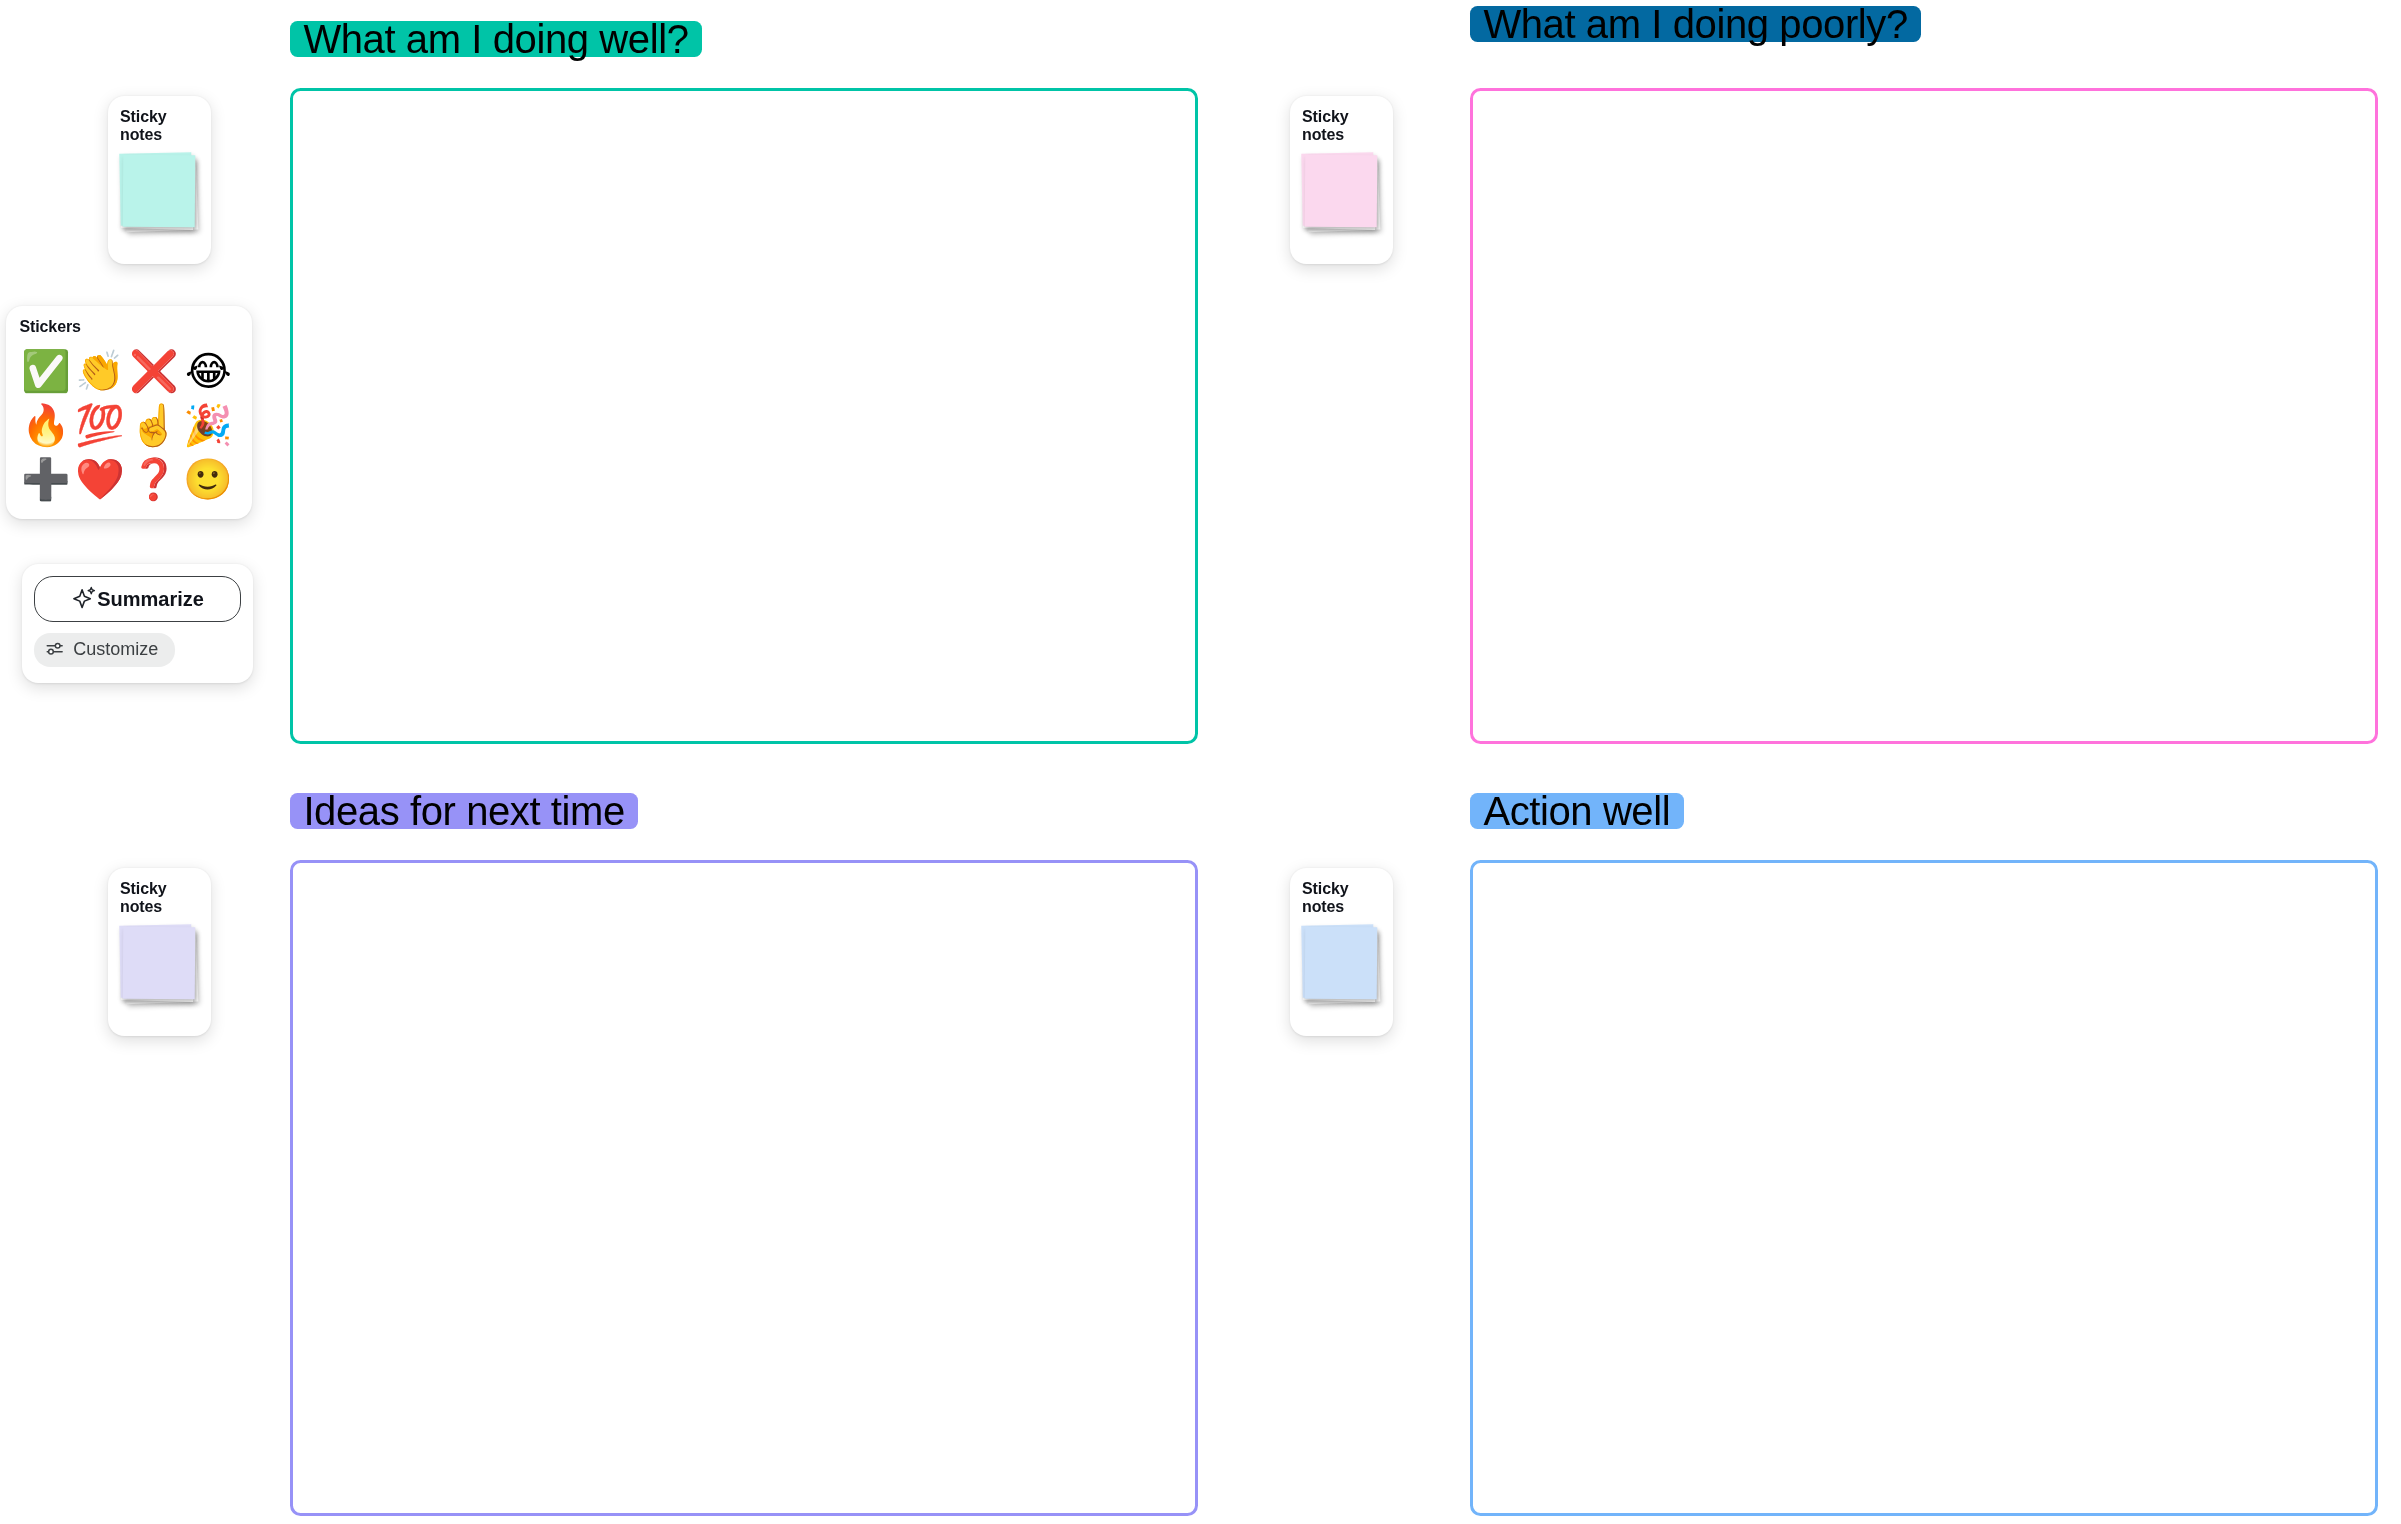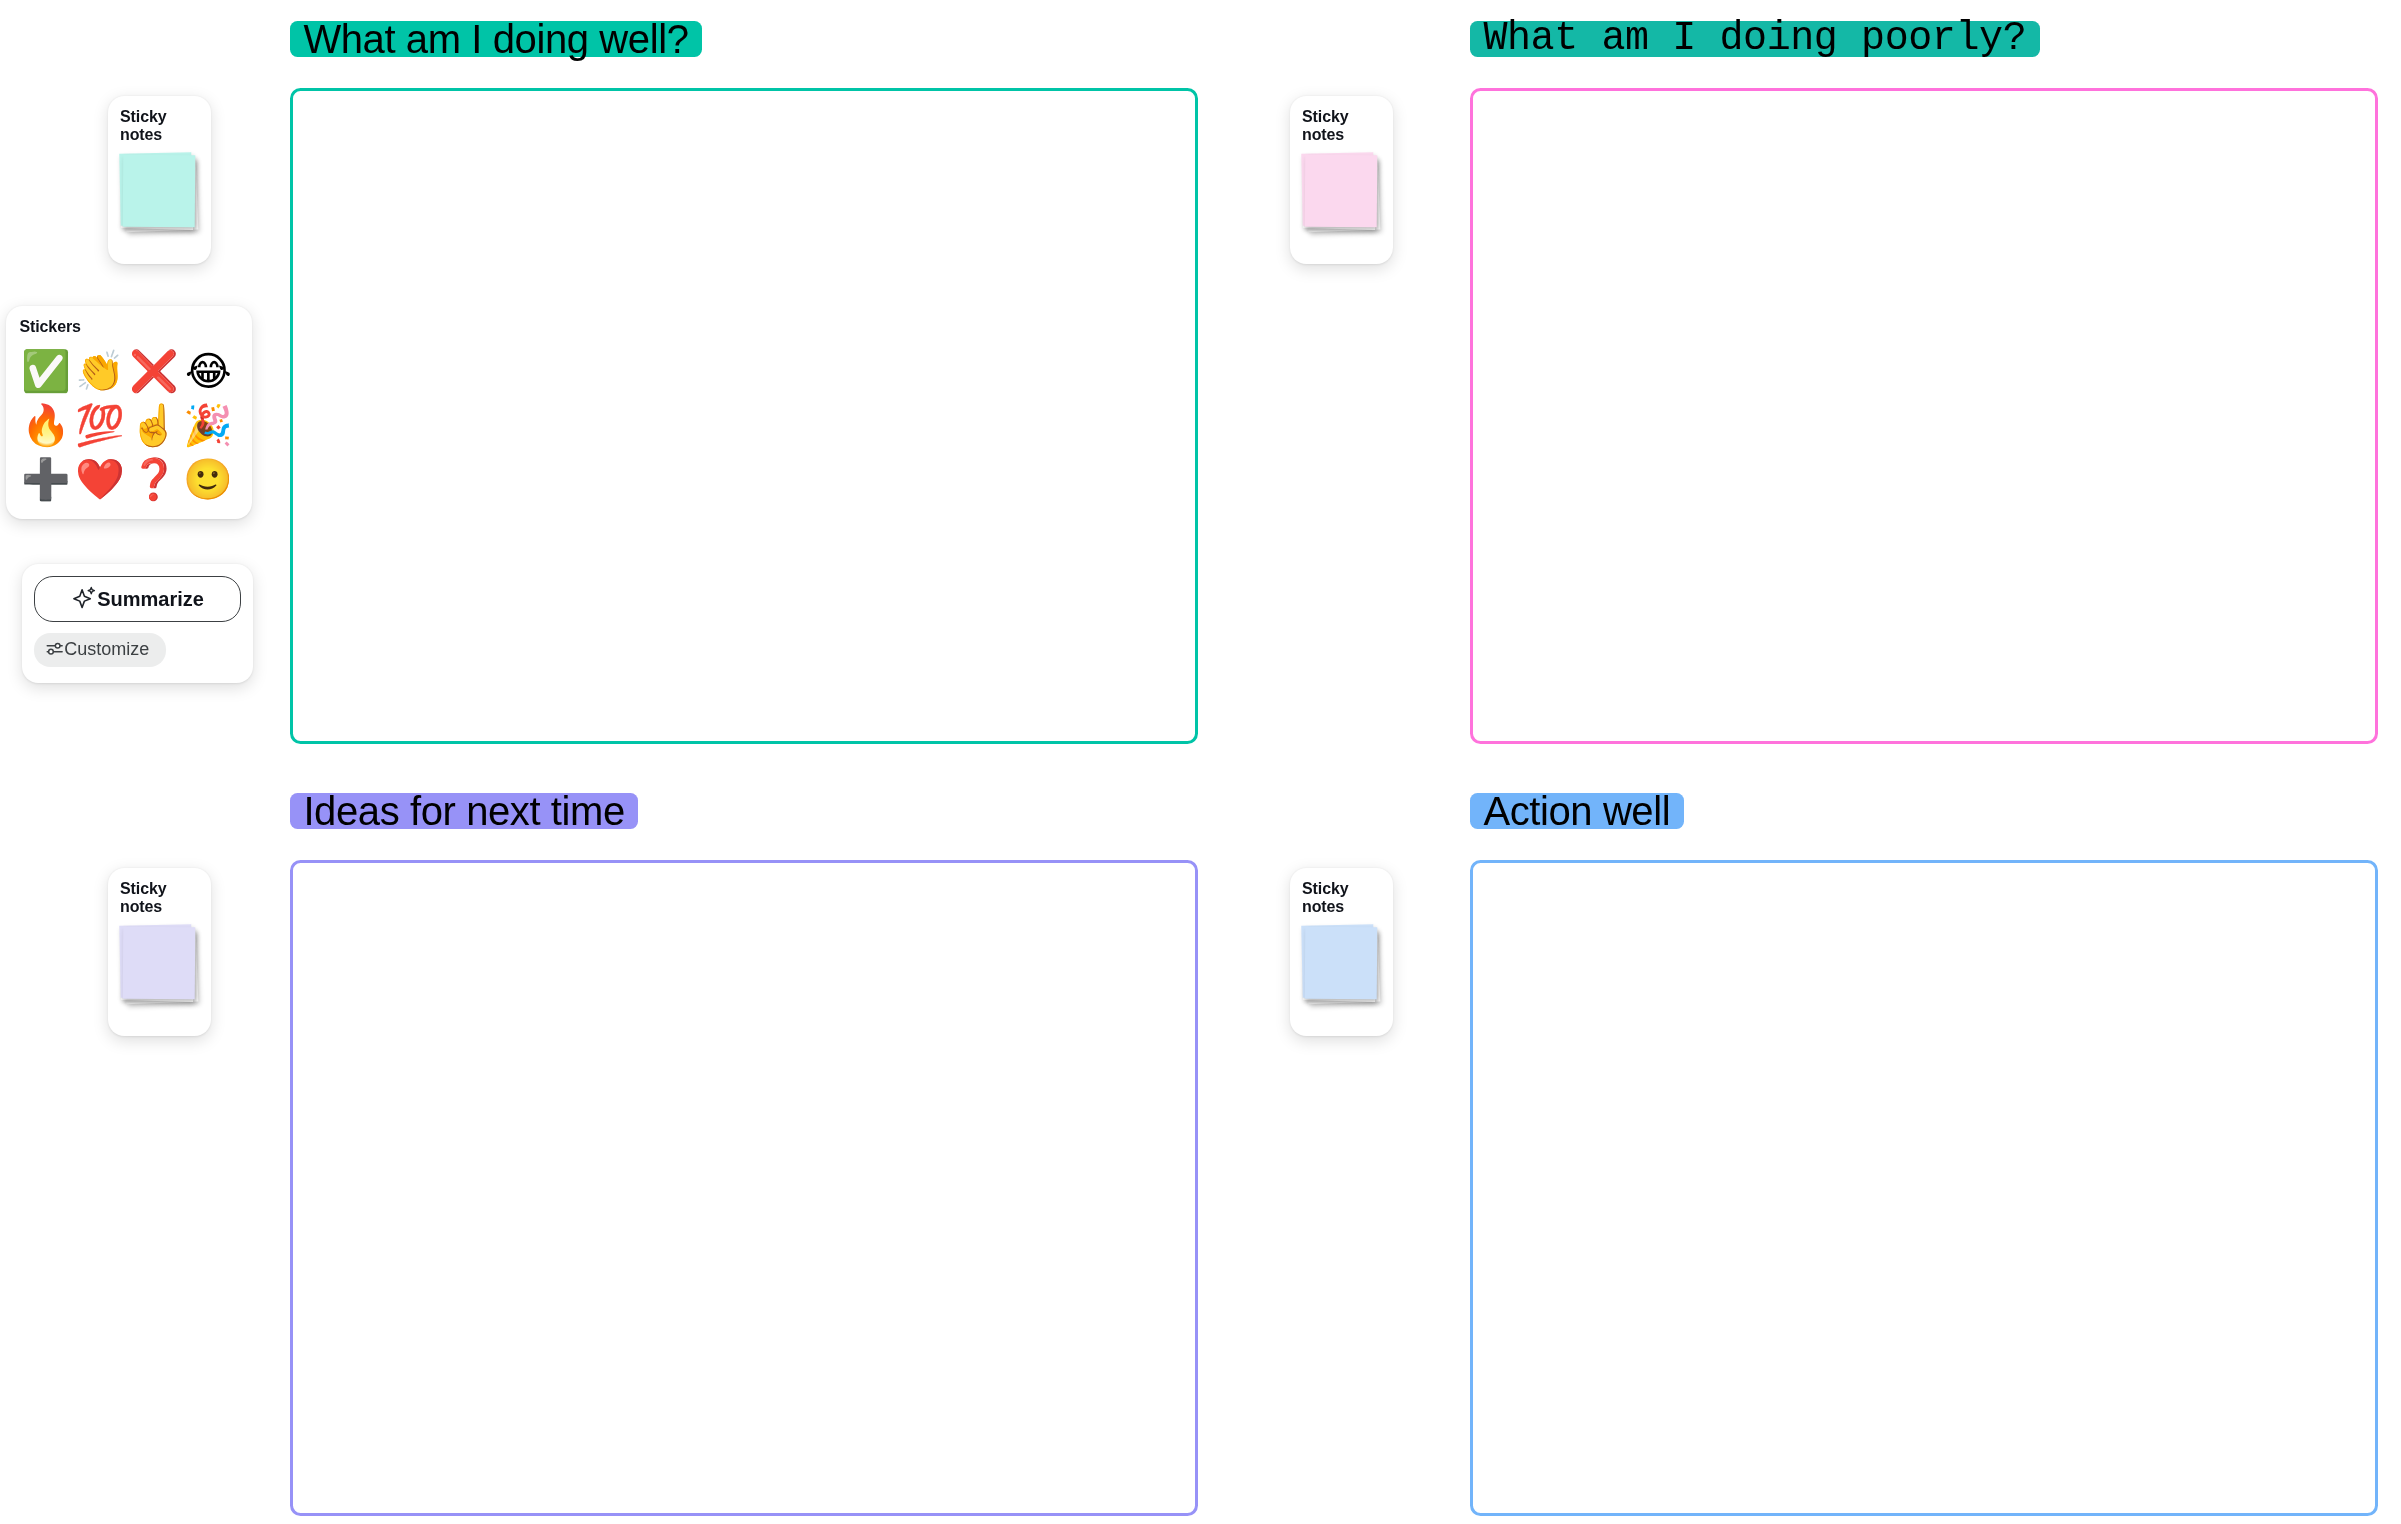--- a/index.html
+++ b/index.html
@@ -78,21 +78,21 @@
   
   .summarize-widget { left: 22.4px; top: 564px; width: 231px; height: 119px; padding: 12px; }
   .summarize-btn {
     display: flex; align-items: center; justify-content: center; 
     width: 100%; height: 46px;
     border: 1.5px solid #3c4043; border-radius: 19px;
     background: #ffffff; cursor: pointer;
   }
   .summarize-btn .lbl { font-size: 20px; font-weight: bold; color: #10131a; }
   .customize-btn {
-    display: inline-flex; align-items: center; 
+    display: inline-flex; align-items: center; gap: 9px;
     margin-top: 10.5px; padding: 6px 16.4px 6px 10.5px;
     background: #eceded; border-radius: 16.4px; border: none; cursor: pointer;
   }
   .customize-btn .lbl { font-size: 18px; color: #3c4043; }
 </style>
 </head>
 <body>
 
 <div id="board">
 
@@ -102,21 +102,21 @@
   <div class="widget sticky-widget" style="left:108px; top:96px;">
     <div class="widget-label">Sticky notes</div>
     <div class="sticky-stack">
       <div class="sheet s1"></div>
       <div class="sheet s2"></div>
       <div class="sheet s3" style="background:#B9F3EA;"></div>
       <div class="sheet s4" style="background:#B9F3EA;"></div>
     </div>
   </div>
 
-  <div class="frame-title" style="left:1470px; top:21px; background:#14b8a6;font-family:Liberation Mono, monospace;">What am I doing poorly?</div>
+  <div class="frame-title" style="left:1470px; top:6px; background:#0369a1;">What am I doing poorly?</div>
   <div class="frame-box" style="left:1470px; top:88px; width:908px; height:656px; border-color:#FF72DC;"></div>
 
   <div class="widget sticky-widget" style="left:1290px; top:96px;">
     <div class="widget-label">Sticky notes</div>
     <div class="sticky-stack">
       <div class="sheet s1"></div>
       <div class="sheet s2"></div>
       <div class="sheet s3" style="background:#FBD8EE;"></div>
       <div class="sheet s4" style="background:#FBD8EE;"></div>
     </div>

